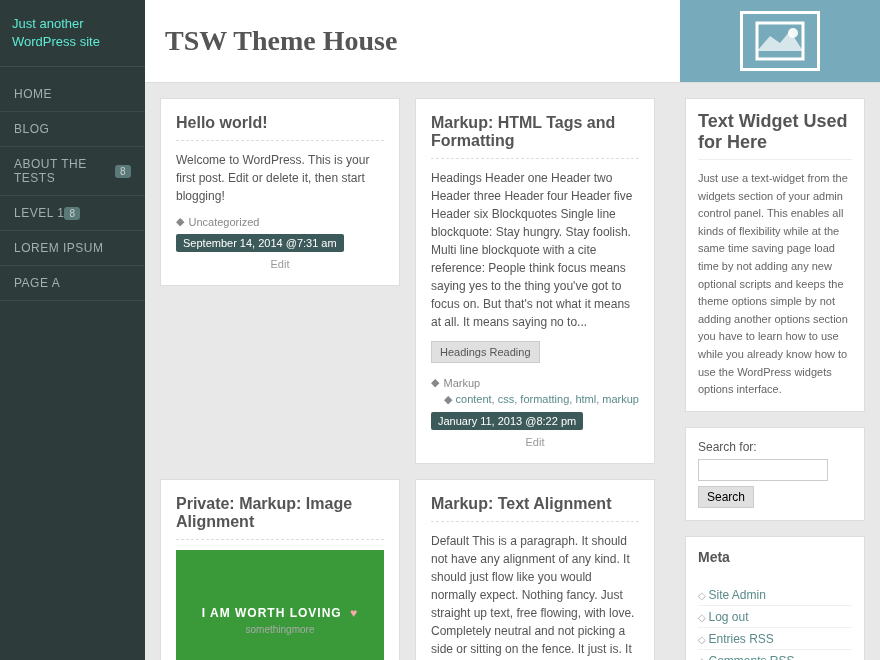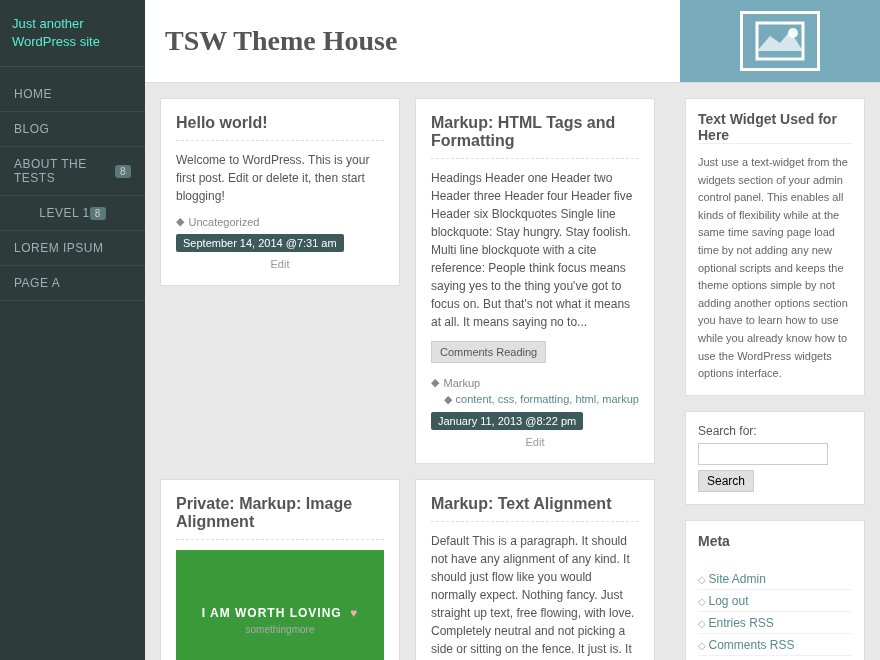--- a/index.html
+++ b/index.html
@@ -8,21 +8,21 @@
     
     #wrapper { display: flex; width: 880px; min-height: 660px; }
 
     
     #sidebar { width: 145px; background: #2d3b3b; min-height: 660px; flex-shrink: 0; }
     .site-title { padding: 15px 12px; color: #5eead4; font-size: 13px; line-height: 1.4; border-bottom: 1px solid #3d4e4e; }
     .nav-menu { list-style: none; margin-top: 10px; }
     .nav-menu li { border-bottom: 1px solid #3a4a4a; }
     .nav-menu li a { display: block; padding: 10px 14px; color: #a0b0b0; text-decoration: none; font-size: 12px; text-transform: uppercase; letter-spacing: 0.5px; }
     .nav-menu li.has-children { position: relative; }
-    .nav-menu li.has-children > a { display: flex; justify-content: center; align-items: center; }
+    .nav-menu li.has-children > a { display: flex; justify-content: flex-start; align-items: center; }
     .nav-badge { background: #5a7a7a; color: #ccc; border-radius: 3px; font-size: 10px; padding: 1px 5px; }
 
     
     #main { flex: 1; display: flex; flex-direction: column; }
 
     
     #header { background: #fff; display: flex; align-items: stretch; border-bottom: 1px solid #ddd; min-height: 80px; }
     .header-title { flex: 1; padding: 25px 20px; border-radius: 15px; }
     .header-title h1 { font-size: 28px; color: #555; font-weight: bold; font-family: Georgia, serif; }
     .header-image { width: 200px; background: #7ab; display: flex; align-items: center; justify-content: center; }
@@ -47,21 +47,21 @@
     .post-tags a { color: #5a8a8a; text-decoration: none; }
     .continue-btn { display: inline-block; background: #e0e0e0; border: 1px solid #ccc; color: #555; font-size: 11px; padding: 4px 8px; cursor: pointer; margin-bottom: 8px; }
     .post-image { width: 100%; height: 140px; background: #2a8a2a; display: flex; align-items: center; justify-content: center; margin-bottom: 10px; overflow: hidden; }
     .post-image-inner { background: #3a9a3a; width: 100%; height: 100%; display: flex; align-items: center; justify-content: center; position: relative; }
     .image-text { color: #fff; font-size: 12px; font-weight: bold; letter-spacing: 1px; text-align: center; }
     .heart-icon { color: #ffaaaa; margin-left: 4px; }
 
     
     #right-sidebar { width: 210px; padding: 15px; }
     .widget { background: #fff; border: 1px solid #ddd; padding: 12px; margin-bottom: 15px; }
-    .widget-title { font-size: 14px; font-weight: bold; color: #555; margin-bottom: 10px; border-bottom: 1px solid #eee; }
+    .widget-title { font-size: 18px; font-weight: bold; color: #555; margin-bottom: 10px; border-bottom: 1px solid #eee; padding-bottom: 6px; }
     .widget-text { font-size: 11px; color: #666; line-height: 1.6; }
     .search-label { font-size: 12px; color: #555; margin-bottom: 5px; display: block; }
     .search-input { width: 130px; border: 1px solid #ccc; padding: 3px 5px; font-size: 12px; }
     .search-btn { background: #e0e0e0; border: 1px solid #ccc; padding: 3px 8px; font-size: 12px; cursor: pointer; margin-top: 5px; display: block; }
     .meta-widget .meta-list { list-style: none; margin-top: 5px; }
     .meta-widget .meta-list li { padding: 3px 0; border-bottom: 1px solid #f0f0f0; }
     .meta-widget .meta-list li a { color: #5a8a8a; text-decoration: none; font-size: 12px; }
     .meta-widget .meta-list li::before { content: "◇ "; color: #aaa; font-size: 10px; }
     .meta-title { font-size: 14px; color: #555; font-weight: bold; margin-bottom: 19px; }
   </style>
@@ -126,21 +126,21 @@
               </div>
               <div class="post-date">September 14, 2014 @7:31 am</div>
               <div class="post-edit">Edit</div>
             </div>
           </div>
 
           <div class="post-col">
             <div class="post-card">
               <div class="post-title">Markup: HTML Tags and Formatting</div>
               <div class="post-content">Headings Header one Header two Header three Header four Header five Header six Blockquotes Single line blockquote: Stay hungry. Stay foolish. Multi line blockquote with a cite reference: People think focus means saying yes to the thing you've got to focus on. But that's not what it means at all. It means saying no to...</div>
-              <button class="continue-btn">Comments Reading</button>
+              <button class="continue-btn">Headings Reading</button>
               <div class="post-meta">
                 <span>◆</span>
                 <span>Markup</span>
               </div>
               <div class="post-tags">
                 <span>◆</span>
                 <a href="#">content</a>,
                 <a href="#">css</a>,
                 <a href="#">formatting</a>,
                 <a href="#">html</a>,

